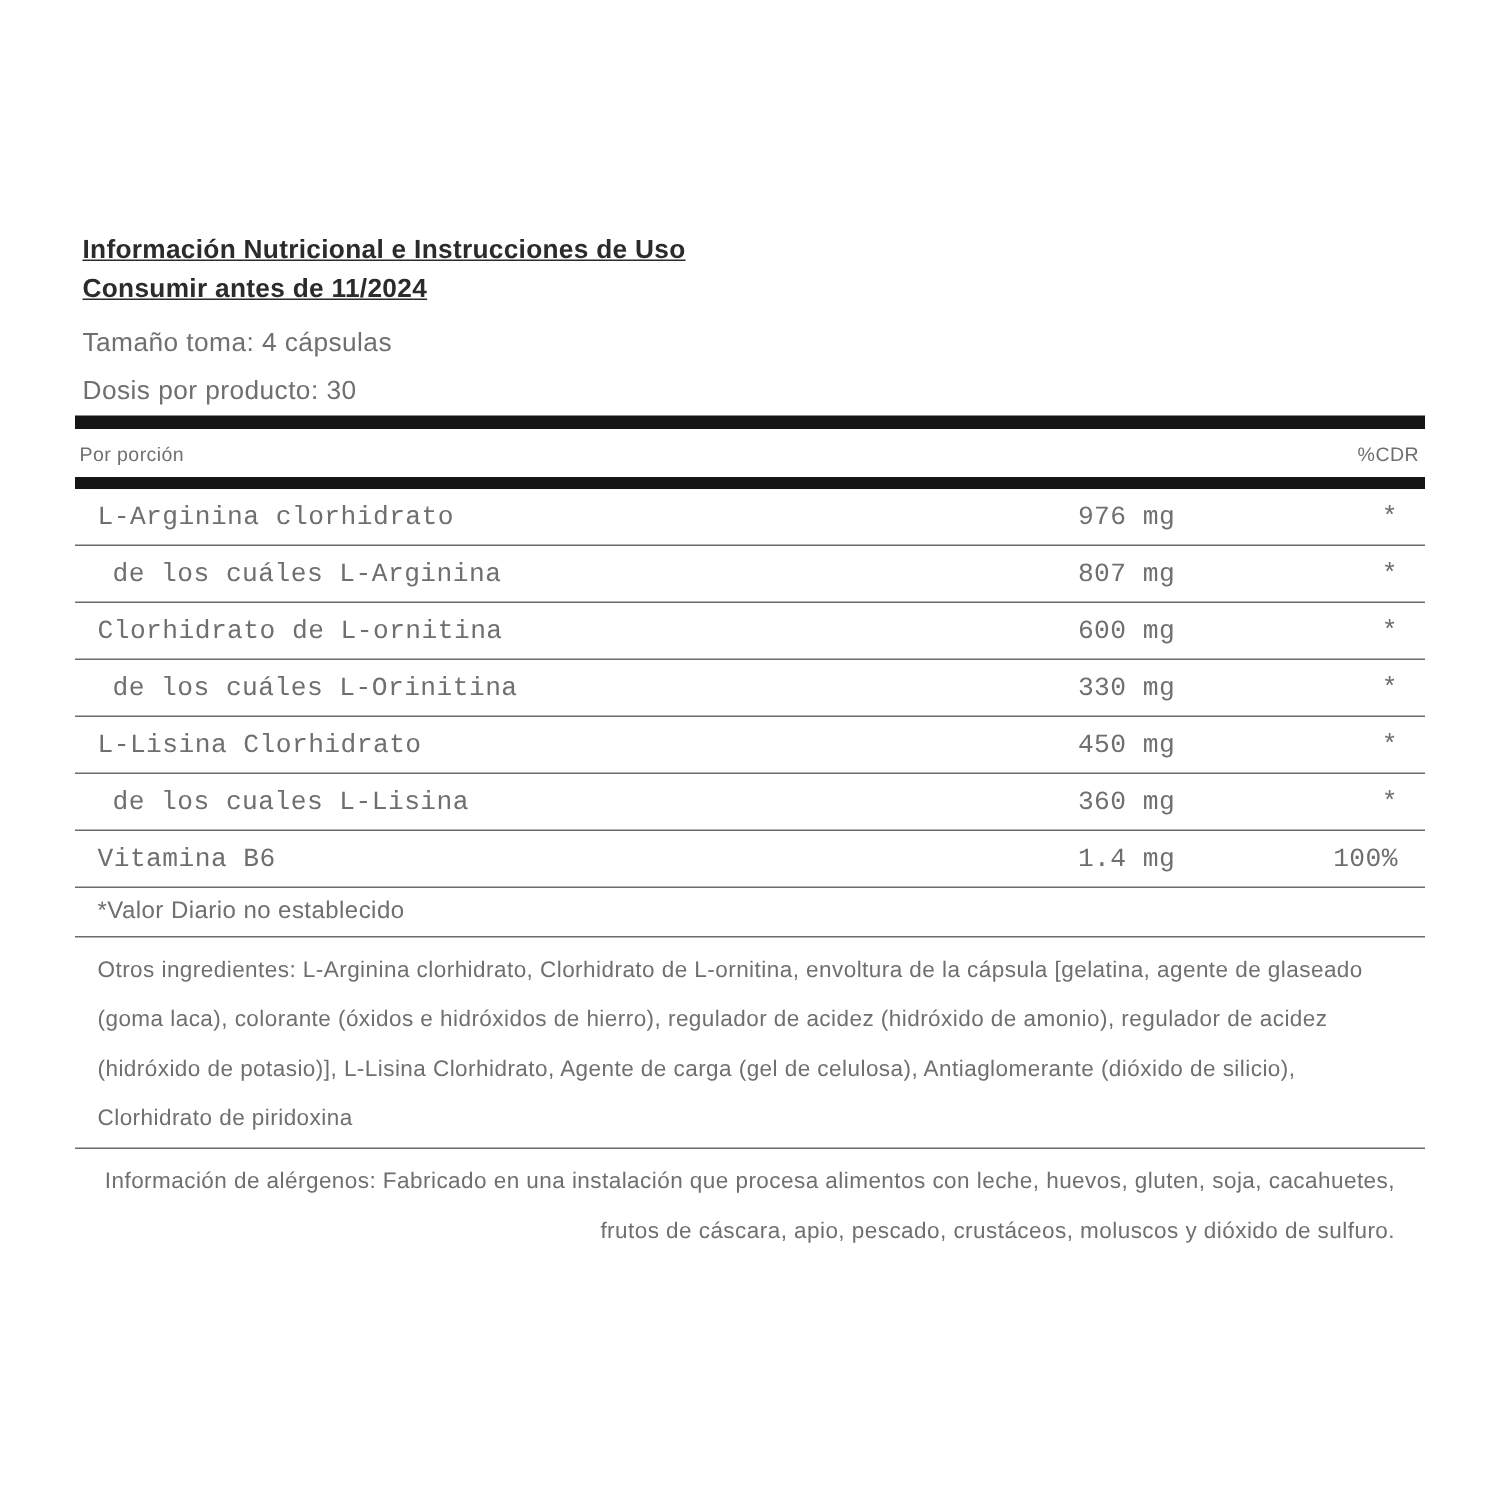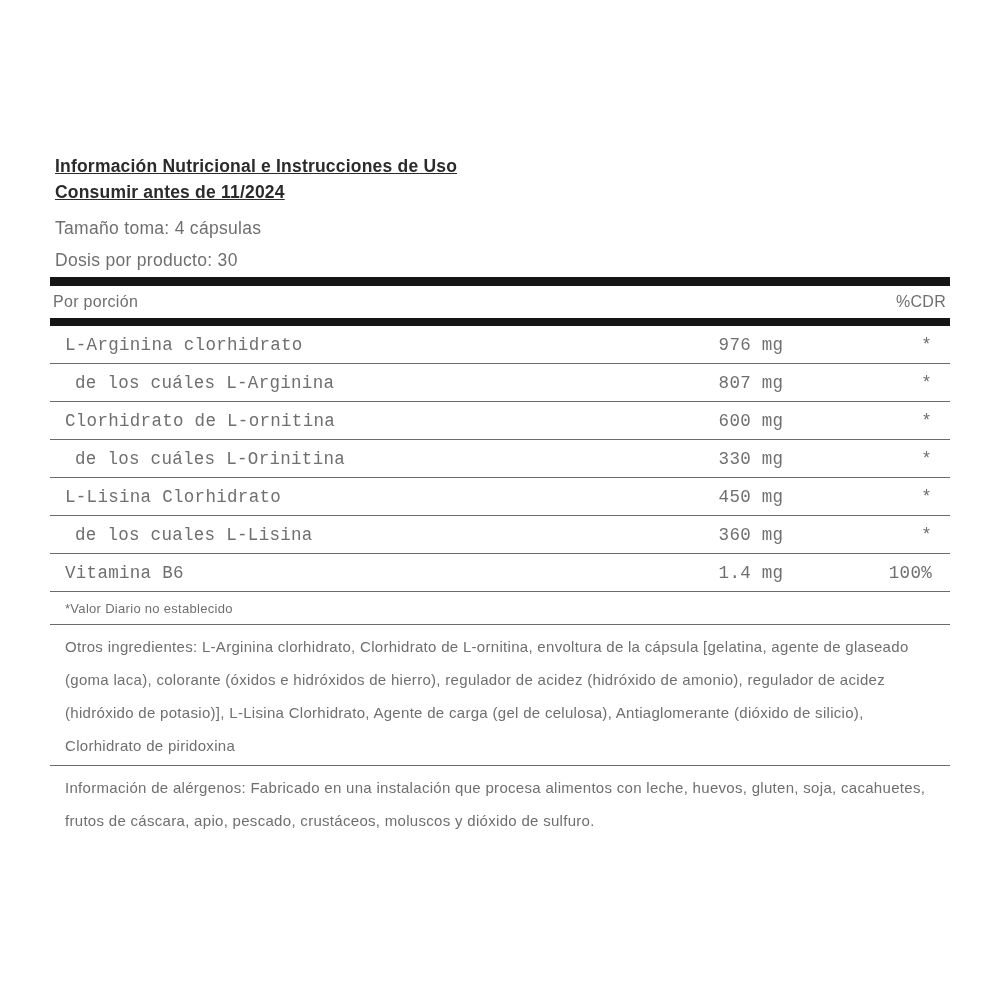--- a/index.html
+++ b/index.html
@@ -44,21 +44,21 @@
   }
   .thick-bar.top { margin-top: 8px; }
   .thick-bar.second { height: 8px; }
 
   .per-serving-row {
     display: flex;
     justify-content: space-between;
     align-items: center;
     height: 32px;
     padding: 0 4px 0 3px;
-    font-size: 16px;
+    font-size: 13px;
     letter-spacing: 0.3px;
     color: #6f6f6f;
   }
 
   .row {
     display: flex;
     align-items: center;
     box-sizing: border-box;
     height: 38px;
     padding: 0 18px 0 15px;
@@ -82,35 +82,36 @@
     white-space: nowrap;
   }
 
   .footnote-row {
     display: flex;
     align-items: center;
     box-sizing: border-box;
     height: 33px;
     padding: 0 18px 0 15px;
     border-bottom: 1.5px solid #6b6b6b;
-    font-size: 13px;
+    font-size: 16px;
     letter-spacing: 0.3px;
     color: #6f6f6f;
   }
 
   .paragraph {
     padding: 5px 20px 3px 15px;
     font-size: 15px;
     line-height: 33px;
     letter-spacing: 0.3px;
     color: #6f6f6f;
     text-align: left;
   }
   .paragraph.allergens {
     border-top: 1.5px solid #6b6b6b;
+    text-align: right;
   }
 </style>
 </head>
 <body>
 
 <div class="label">
 
   <div class="header">
     <p class="title">Información Nutricional e Instrucciones de Uso</p>
     <p class="subtitle">Consumir antes de 11/2024</p>

